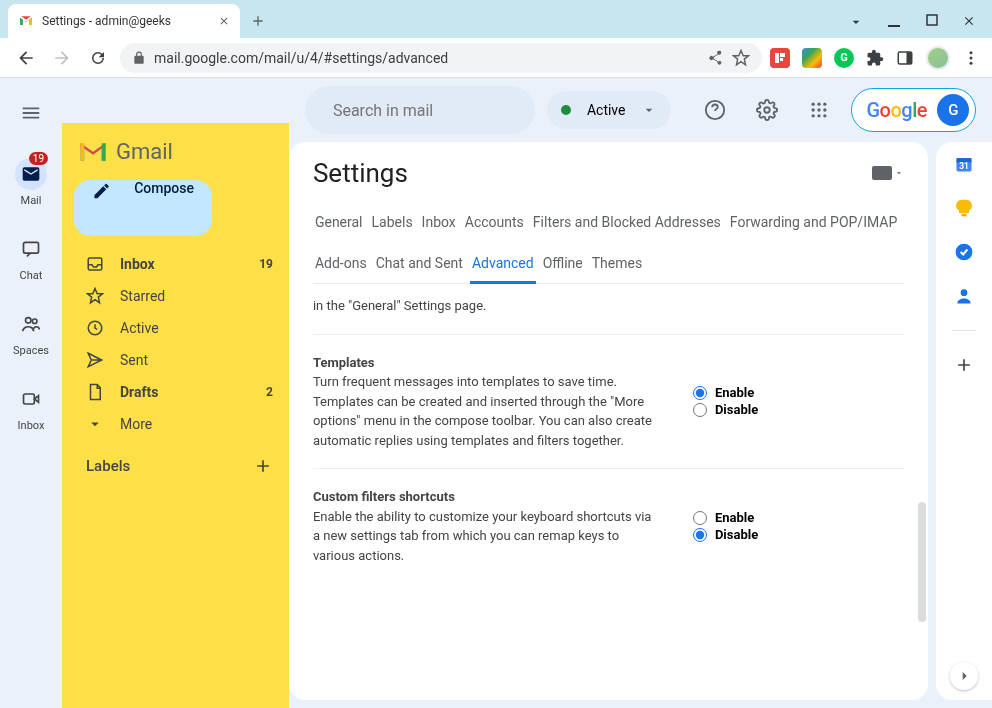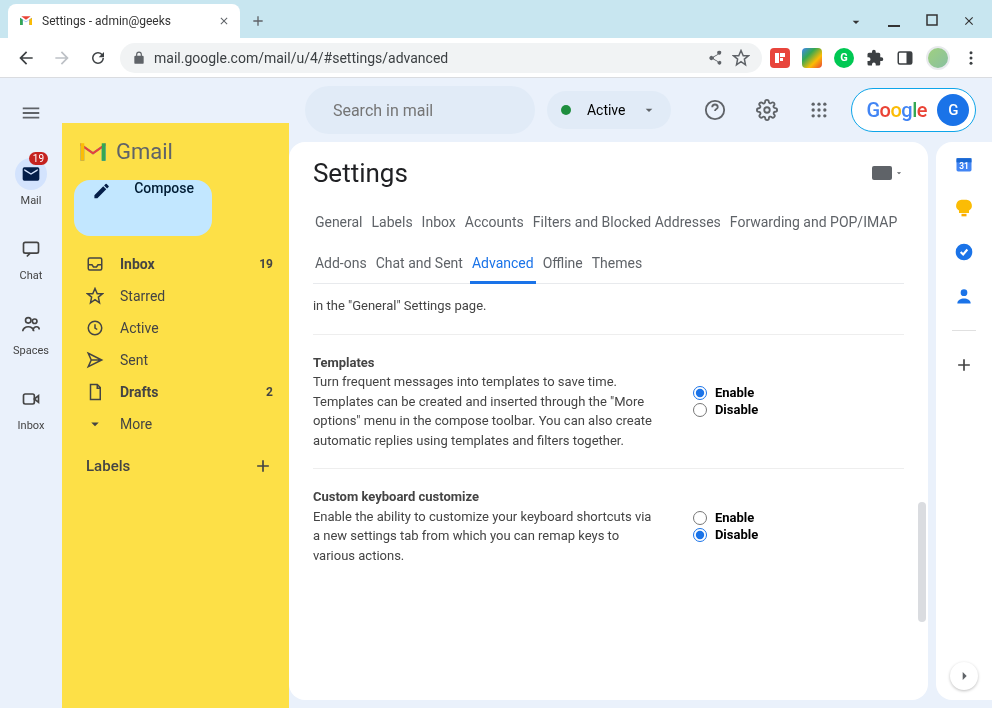--- a/index.html
+++ b/index.html
@@ -391,21 +391,21 @@
                   <label>Enable</label>
                 </div>
               <div class="radio-row">
                   <input type="radio" name="tpl" style="">
                   <label>Disable</label>
                 </div>
             </div>
           </div>
           <div class="setting-row" style="border-bottom:none">
             <div class="setting-desc">
-              <span class="st">Custom keyboard customize</span>
+              <span class="st">Custom filters shortcuts</span>
               <span>Enable the ability to customize your keyboard shortcuts via a new settings tab from which you can remap keys to various actions.</span>
             </div>
             <div class="setting-controls">
               <div class="radio-row">
                   <input type="radio" name="sc" style="">
                   <label>Enable</label>
                 </div>
               <div class="radio-row">
                   <input type="radio" name="sc" checked="" style="">
                   <label>Disable</label>

